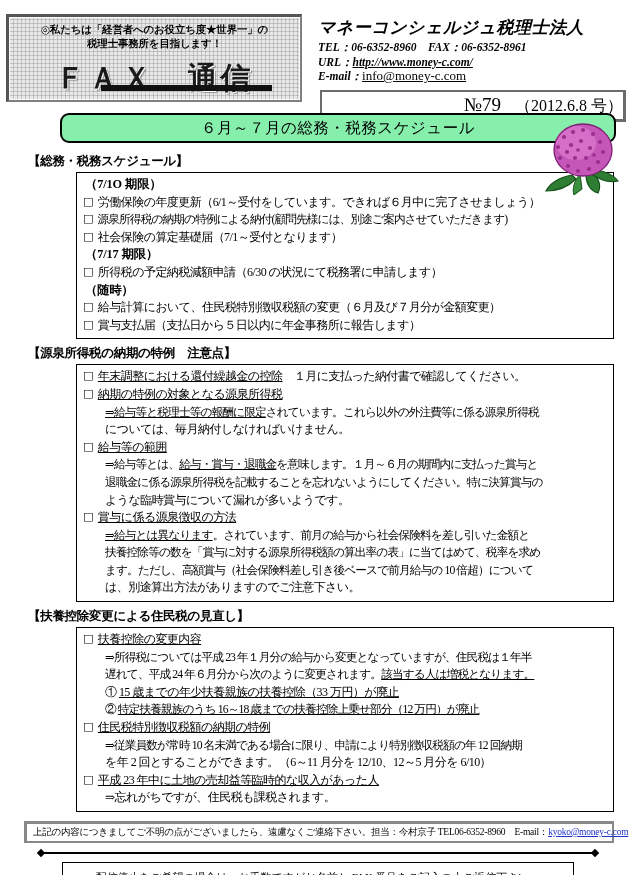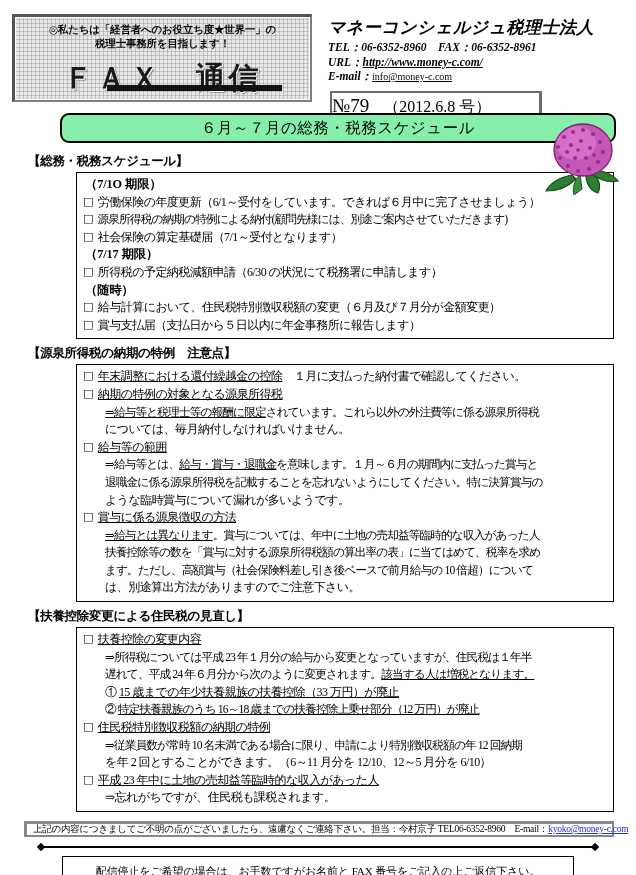--- a/index.html
+++ b/index.html
@@ -22,21 +22,21 @@
     height: 875px;
     position: relative;
     box-sizing: border-box;
     padding: 0;
   }
 
   
   .header {
     display: flex;
     align-items: flex-start;
-    padding: 14px 10px 0 12px;
+    padding: 14px 10px 0 6px;
     height: 108px;
     box-sizing: border-box;
   }
 
   .logo-box {
     width: 300px;
     height: 88px;
     box-sizing: border-box;
     border: 2px solid #7f7f7f;
     border-left: 3px solid #555;
@@ -100,36 +100,36 @@
     white-space: nowrap;
     font-family: "Liberation Serif", "DejaVu Serif", serif;
   }
   .contact-line .u {
     text-decoration: underline;
   }
   .contact-line .small-u {
     text-decoration: underline;
     font-style: normal;
     font-weight: normal;
-    font-size: 10px;
+    font-size: 13px;
   }
 
   .issue-box {
     margin-top: 6px;
     margin-left: 2px;
-    width: 212px;
+    width: 306px;
     height: 32px;
     box-sizing: border-box;
     border: 2px solid #6b6b6b;
     border-right-width: 3px;
     border-bottom-width: 3px;
     background: #ffffff;
     display: flex;
     align-items: center;
-    justify-content: flex-start;
+    justify-content: flex-end;
     box-shadow: inset 0 0 0 1px #ffffff;
   }
   .issue-inner {
     font-size: 17px;
     font-family: "Liberation Serif", "DejaVu Serif", serif;
     letter-spacing: 0px;
     white-space: nowrap;
   }
   .issue-no { font-size: 19px; }
   .issue-date { font-size: 16px; margin-left: 14px; }
@@ -208,21 +208,21 @@
   .ind-arrow { padding-left: 22px; }
   .hdr-line { padding-left: 2px; }
 
   
   .contact-strip {
     margin: 9px 22px 0 24px;
     border: 2px solid #888;
     border-left-width: 3px;
     border-top-width: 3px;
     background: #fff;
-    height: 16px;
+    height: 22px;
     display: flex;
     align-items: center;
     padding: 0 6px;
     box-sizing: border-box;
     box-shadow: inset 0 0 0 1px #ffffff;
   }
   .contact-strip-text {
     font-size: 9.5px;
     letter-spacing: -0.25px;
     white-space: nowrap;
@@ -359,21 +359,21 @@
     <div class="section-body">
       <div class="line narrow"><span class="cb">□</span><span class="dl">年末調整における還付繰越金の控除</span><span>　１月に支払った納付書で確認してください。</span></div>
       <div class="line narrow"><span class="cb">□</span><span class="dl">納期の特例の対象となる源泉所得税</span></div>
       <div class="line narrower ind-arrow"><span class="dl">⇒給与等と税理士等の報酬に限定</span><span>されています。これら以外の外注費等に係る源泉所得税</span></div>
       <div class="line narrow ind-arrow"><span>については、毎月納付しなければいけません。</span></div>
       <div class="line narrow"><span class="cb">□</span><span class="dl">給与等の範囲</span></div>
       <div class="line narrower ind-arrow"><span>⇒給与等とは、</span><span class="dl">給与・賞与・退職金</span><span>を意味します。１月～６月の期間内に支払った賞与と</span></div>
       <div class="line narrower ind-arrow"><span>退職金に係る源泉所得税を記載することを忘れないようにしてください。特に決算賞与の</span></div>
       <div class="line narrow ind-arrow"><span>ような臨時賞与について漏れが多いようです。</span></div>
       <div class="line narrow"><span class="cb">□</span><span class="dl">賞与に係る源泉徴収の方法</span></div>
-      <div class="line narrower ind-arrow"><span class="dl">⇒給与とは異なります</span><span>。賞与については、年中に土地の売却益等臨時的な収入があった人</span></div>
+      <div class="line narrower ind-arrow"><span class="dl">⇒給与とは異なります</span><span>。されています、前月の給与から社会保険料を差し引いた金額と</span></div>
       <div class="line narrower ind-arrow"><span>扶養控除等の数を「賞与に対する源泉所得税額の算出率の表」に当てはめて、税率を求め</span></div>
       <div class="line narrower ind-arrow"><span>ます。ただし、高額賞与（社会保険料差し引き後ベースで前月給与の 10 倍超）について</span></div>
       <div class="line narrow ind-arrow"><span>は、別途算出方法がありますのでご注意下さい。</span></div>
     </div>
   </div>
 
   <div class="section">
     <div class="section-title">【扶養控除変更による住民税の見直し】</div>
     <div class="section-body">
       <div class="line narrow"><span class="cb">□</span><span class="dl">扶養控除の変更内容</span></div>

